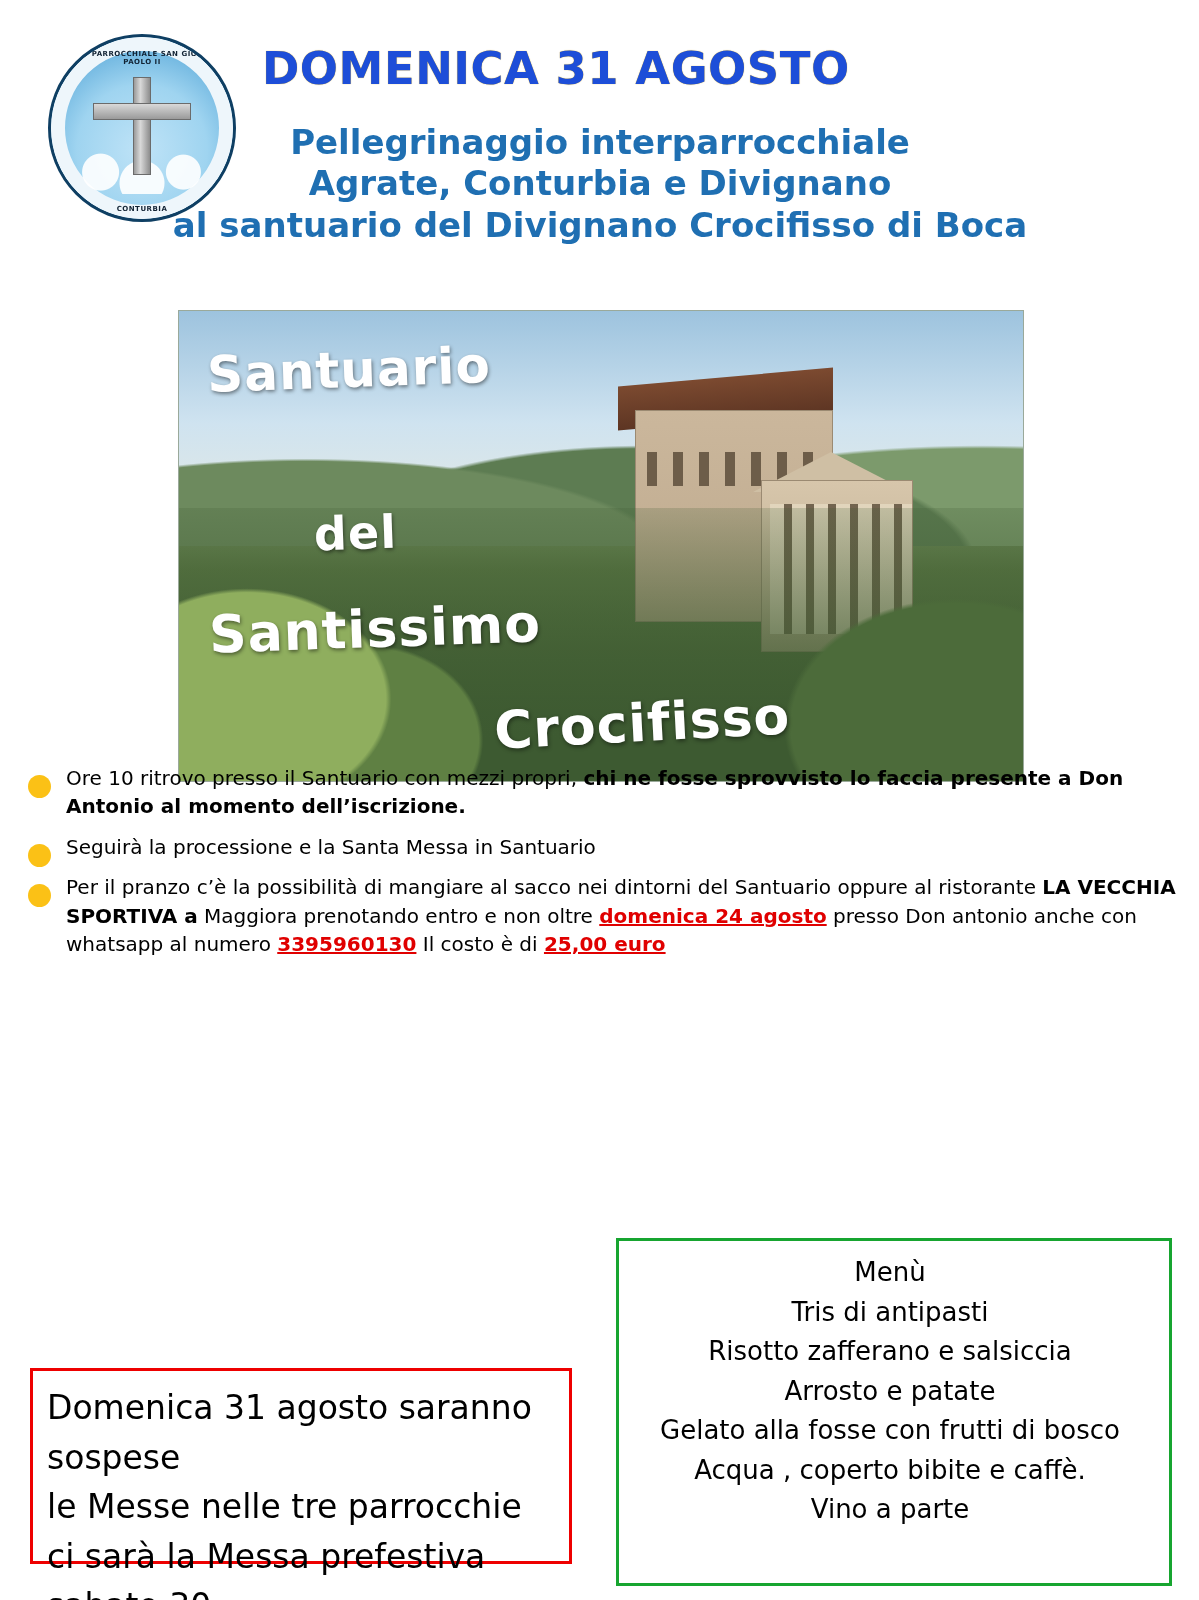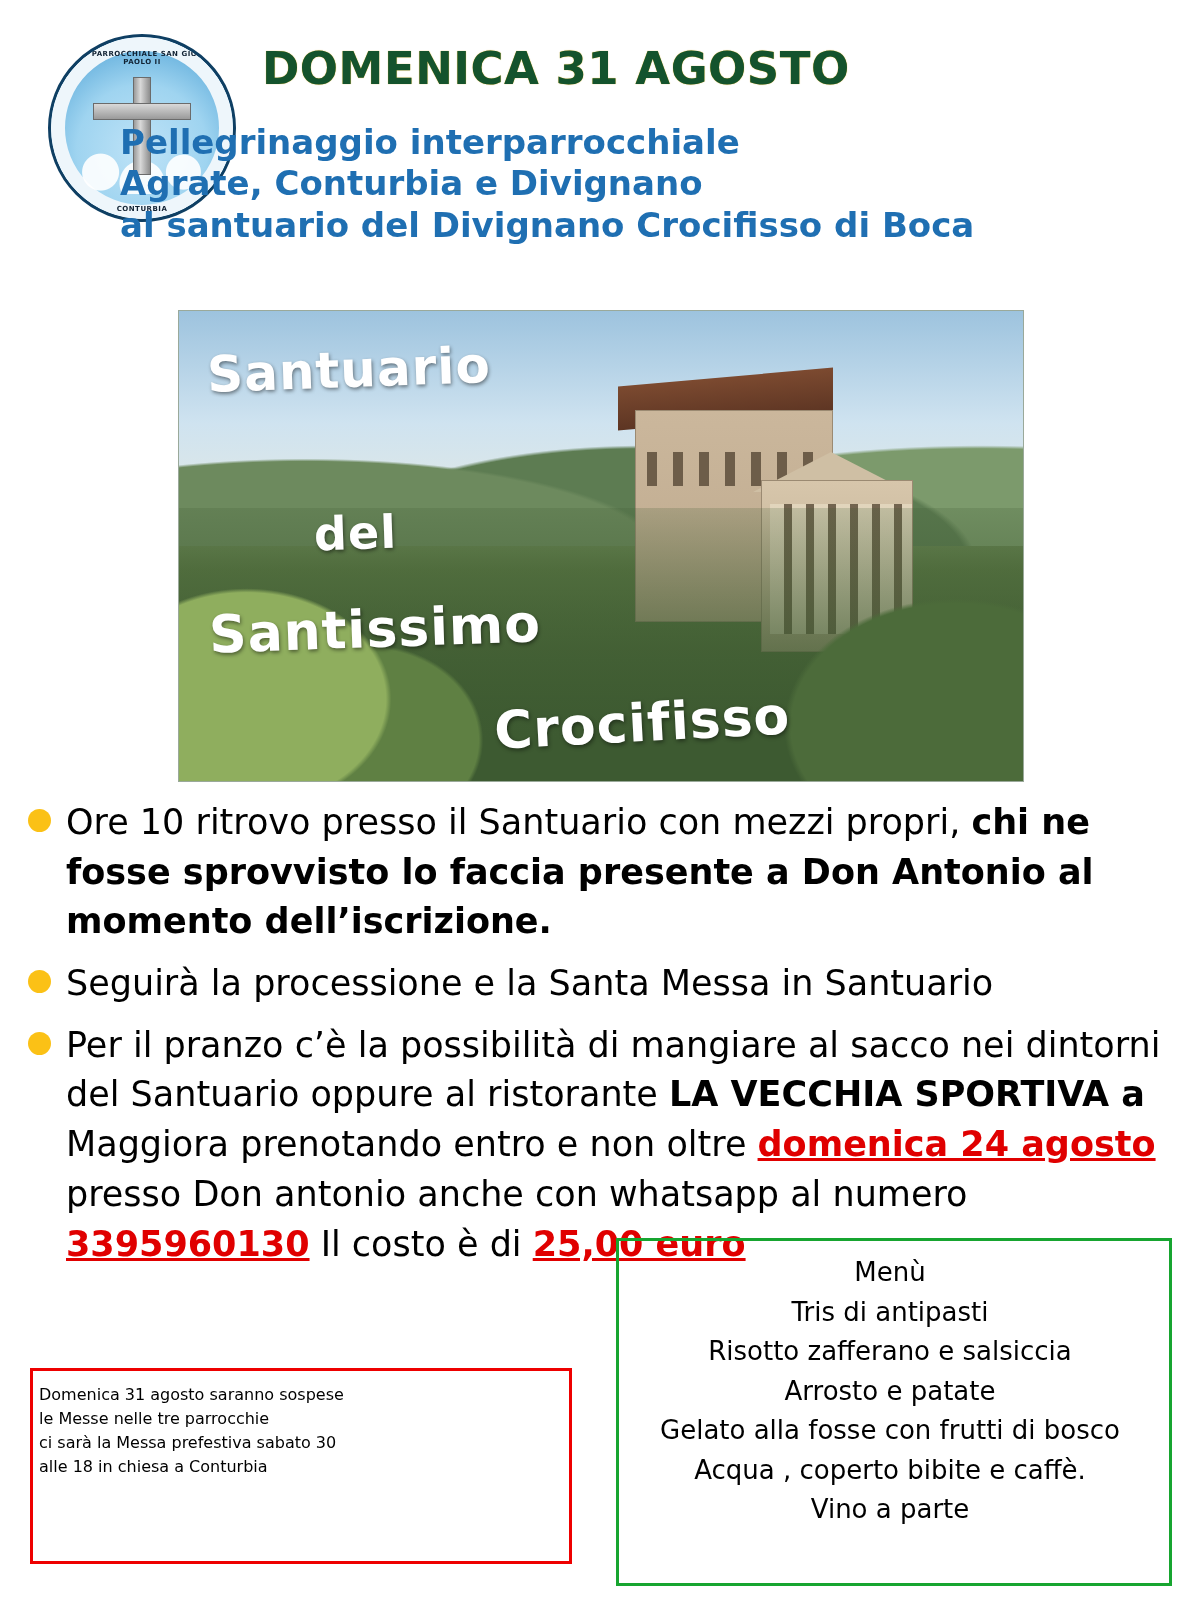--- a/index.html
+++ b/index.html
@@ -86,30 +86,30 @@
     background: linear-gradient(180deg, #d9d9d9, #9a9a9a);
     border: 1px solid #6b6b6b;
   }
 
   .title-main {
     position: absolute;
     left: 262px;
     top: 24px;
     font-size: 45px;
     font-weight: bold;
-    color: #14532d;
+    color: #1d4ed8;
     letter-spacing: .5px;
     text-shadow: 0 0 1px #d9a300;
   }
   .title-sub {
     position: absolute;
     left: 120px;
     top: 104px;
     width: 960px;
-    text-align: left;
+    text-align: center;
     color: #1f6fb2;
     font-weight: bold;
     font-size: 34px;
     line-height: 1.22;
   }
   .title-sub div { white-space: nowrap; }
 
   
   .photo {
     position: absolute;
@@ -188,23 +188,23 @@
   }
   .ov1 { left: 28px;  top: 30px;  font-size: 50px; transform: rotate(-2deg); }
   .ov2 { left: 135px; top: 195px; font-size: 46px; transform: rotate(-2deg); }
   .ov3 { left: 30px;  top: 288px; font-size: 52px; transform: rotate(-2deg); }
   .ov4 { left: 315px; top: 382px; font-size: 52px; transform: rotate(-3deg); }
 
   
   .bullets {
     position: absolute;
     left: 22px;
-    top: 798px;
+    top: 764px;
     width: 1160px;
-    font-size: 35px;
+    font-size: 20px;
     line-height: 1.42;
   }
   .bullet-row {
     position: relative;
     padding-left: 44px;
     margin-bottom: 12px;
   }
   .dot {
     position: absolute;
     left: 6px;
@@ -223,22 +223,22 @@
 
   
   .box-red {
     position: absolute;
     left: 30px;
     top: 1368px;
     width: 542px;
     height: 196px;
     border: 3px solid #ee0000;
     box-sizing: border-box;
-    padding: 12px 14px 0 6px;
-    font-size: 16px;
+    padding: 12px 14px 0 14px;
+    font-size: 33px;
     line-height: 1.5;
   }
   .box-green {
     position: absolute;
     left: 616px;
     top: 1238px;
     width: 556px;
     height: 348px;
     border: 3px solid #17a530;
     box-sizing: border-box;

